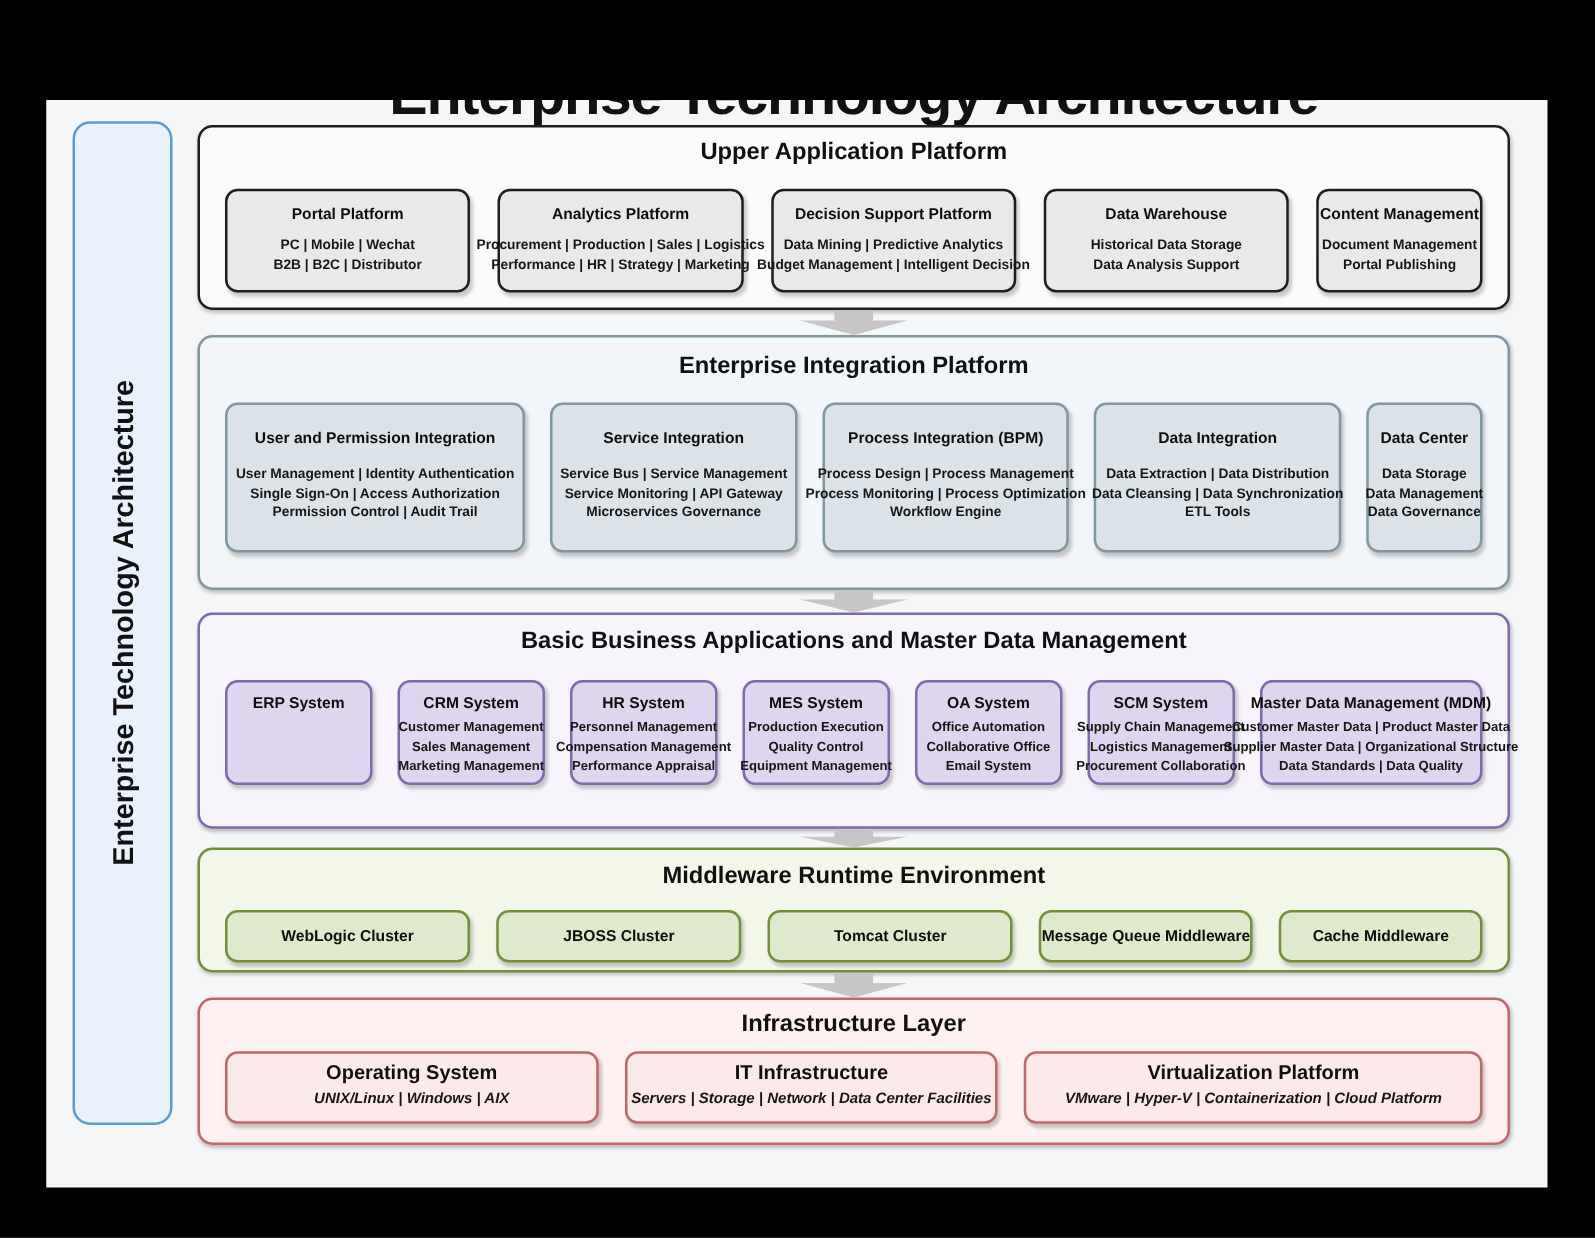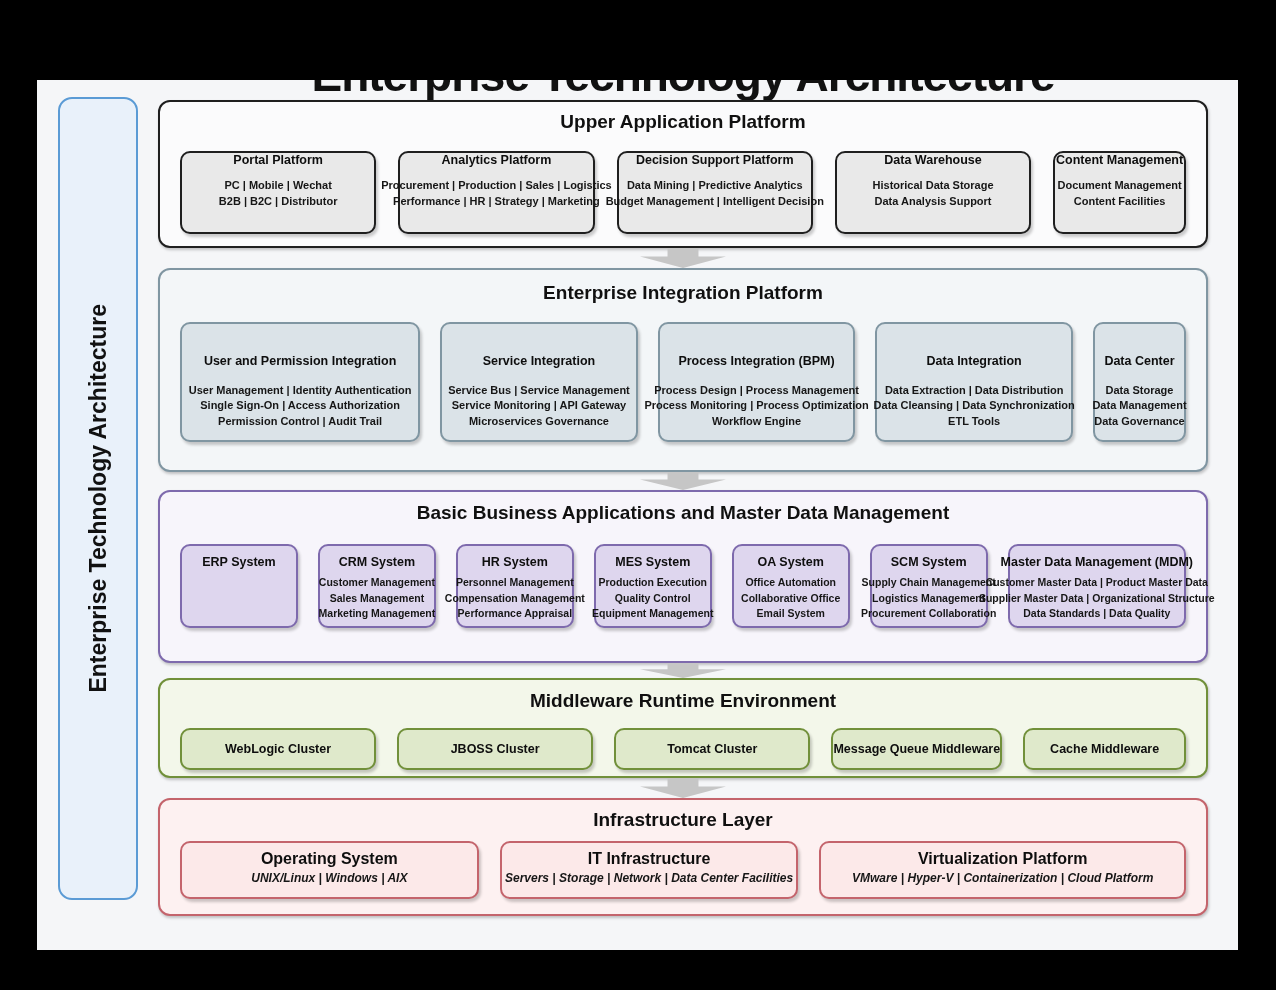--- a/index.html
+++ b/index.html
@@ -25,28 +25,28 @@
   .box{box-sizing:border-box;border-radius:10px;border:2px solid;display:flex;
           flex-direction:column;align-items:center;min-width:0;
           box-shadow:2px 3px 3px rgba(0,0,0,0.20);}
   .box-title{font-weight:bold;white-space:nowrap;color:#0e0e0e;}
   .box-line{font-weight:bold;white-space:nowrap;color:#161616;text-align:center;}
   
   .layer-app{height:148px;border-color:#1f1f1f;background:#fbfbfc;}
   .layer-app .layer-title{top:9px;}
   .layer-app .boxes{top:49px;height:83px;gap:22px;}
   .layer-app .box{background:#e9e9e9;border-color:#1f1f1f;}
-  .layer-app .box-title{font-size:12.5px;}
+  .layer-app .box-title{font-size:12.5px;margin-top:11px;}
   .layer-app .box-lines{margin-top:10px;}
   .layer-app .box-line{font-size:11px;line-height:16px;}
   
   .layer-int{height:204px;border-color:#8096a2;background:#f3f6f8;}
   .layer-int .layer-title{top:12px;}
   .layer-int .boxes{top:52px;height:120px;gap:20px;}
-  .layer-int .box{background:#dbe3e8;border-color:#8096a2;justify-content:center;}
+  .layer-int .box{background:#dbe3e8;border-color:#8096a2;}
   .layer-int .box-title{font-size:12.5px;margin-top:19px;}
   .layer-int .box-lines{margin-top:15px;}
   .layer-int .box-line{font-size:11px;line-height:15.5px;}
   
   .layer-biz{height:173px;border-color:#7e6aad;background:#f7f5fb;}
   .layer-biz .layer-title{top:10px;}
   .layer-biz .boxes{top:52px;height:84px;gap:20px;}
   .layer-biz .box{background:#ded6ee;border-color:#7e6aad;}
   .layer-biz .box-title{font-size:12.5px;margin-top:9px;}
   .layer-biz .box-lines{margin-top:6px;}
@@ -114,21 +114,21 @@
             <div class="box-title">Data Warehouse</div>
             <div class="box-lines">
               <div class="box-line">Historical Data Storage</div>
               <div class="box-line">Data Analysis Support</div>
             </div>
           </div>
           <div class="box" style="flex:0.67 1 0">
             <div class="box-title">Content Management</div>
             <div class="box-lines">
               <div class="box-line">Document Management</div>
-              <div class="box-line">Content Facilities</div>
+              <div class="box-line">Portal Publishing</div>
             </div>
           </div>
         </div>
       </section>
 
       <div class="arrow-zone az1">
           <div class="arrow"></div>
         </div>
 
       <section class="layer layer-int">

